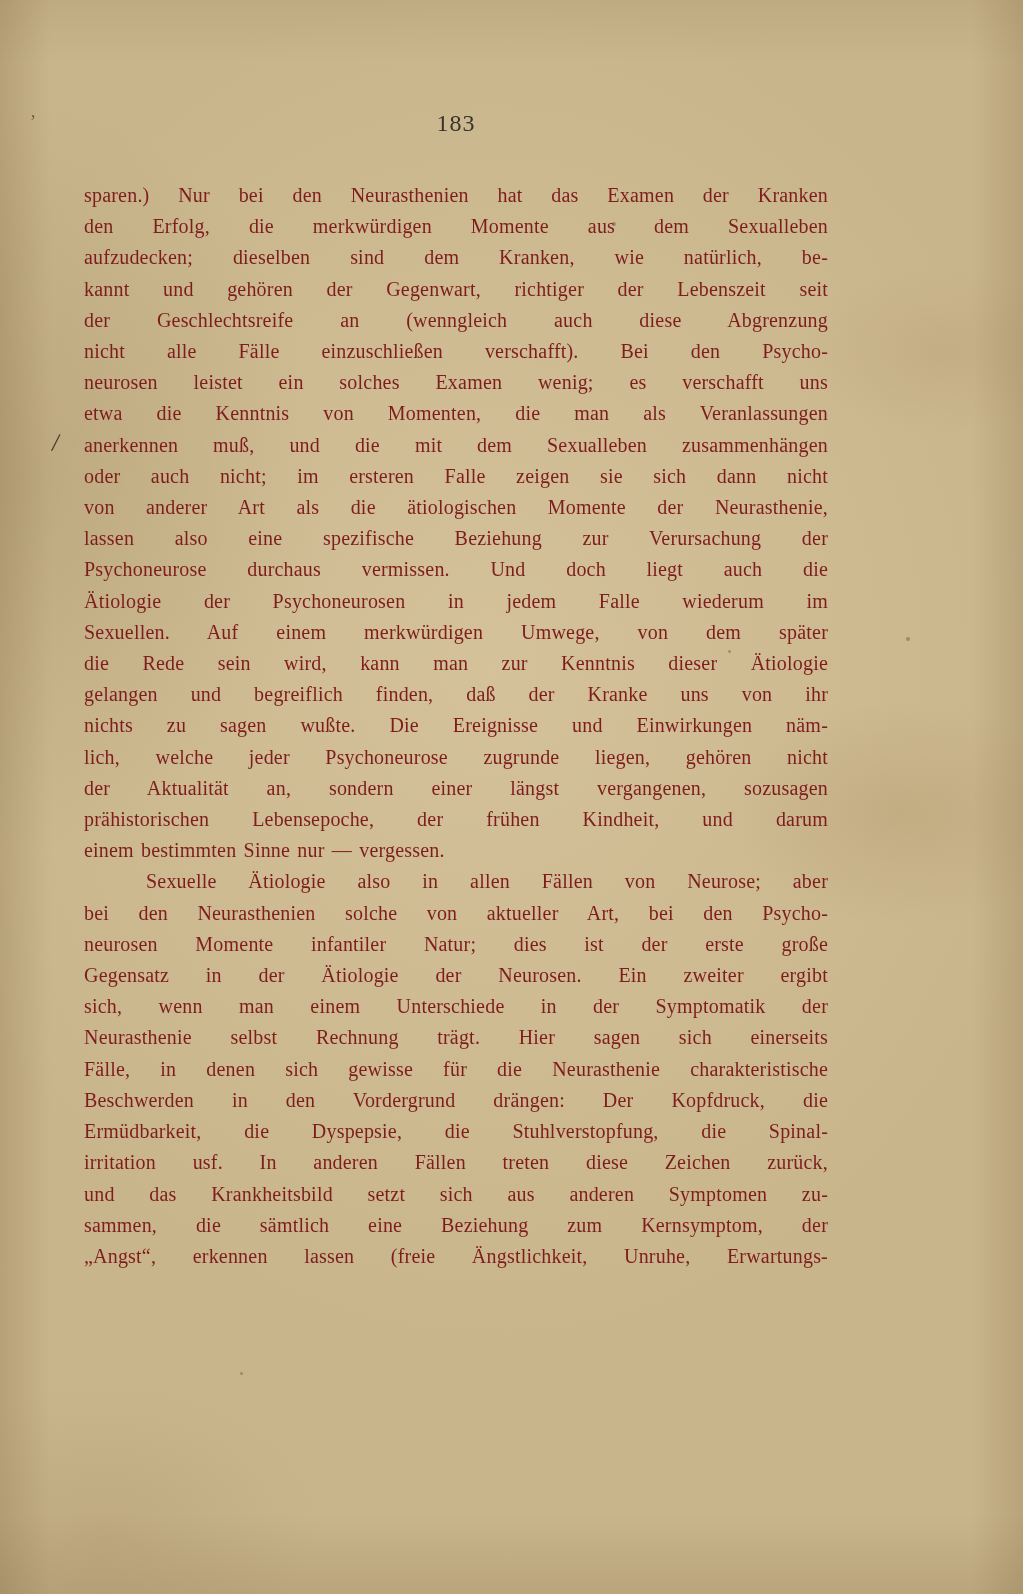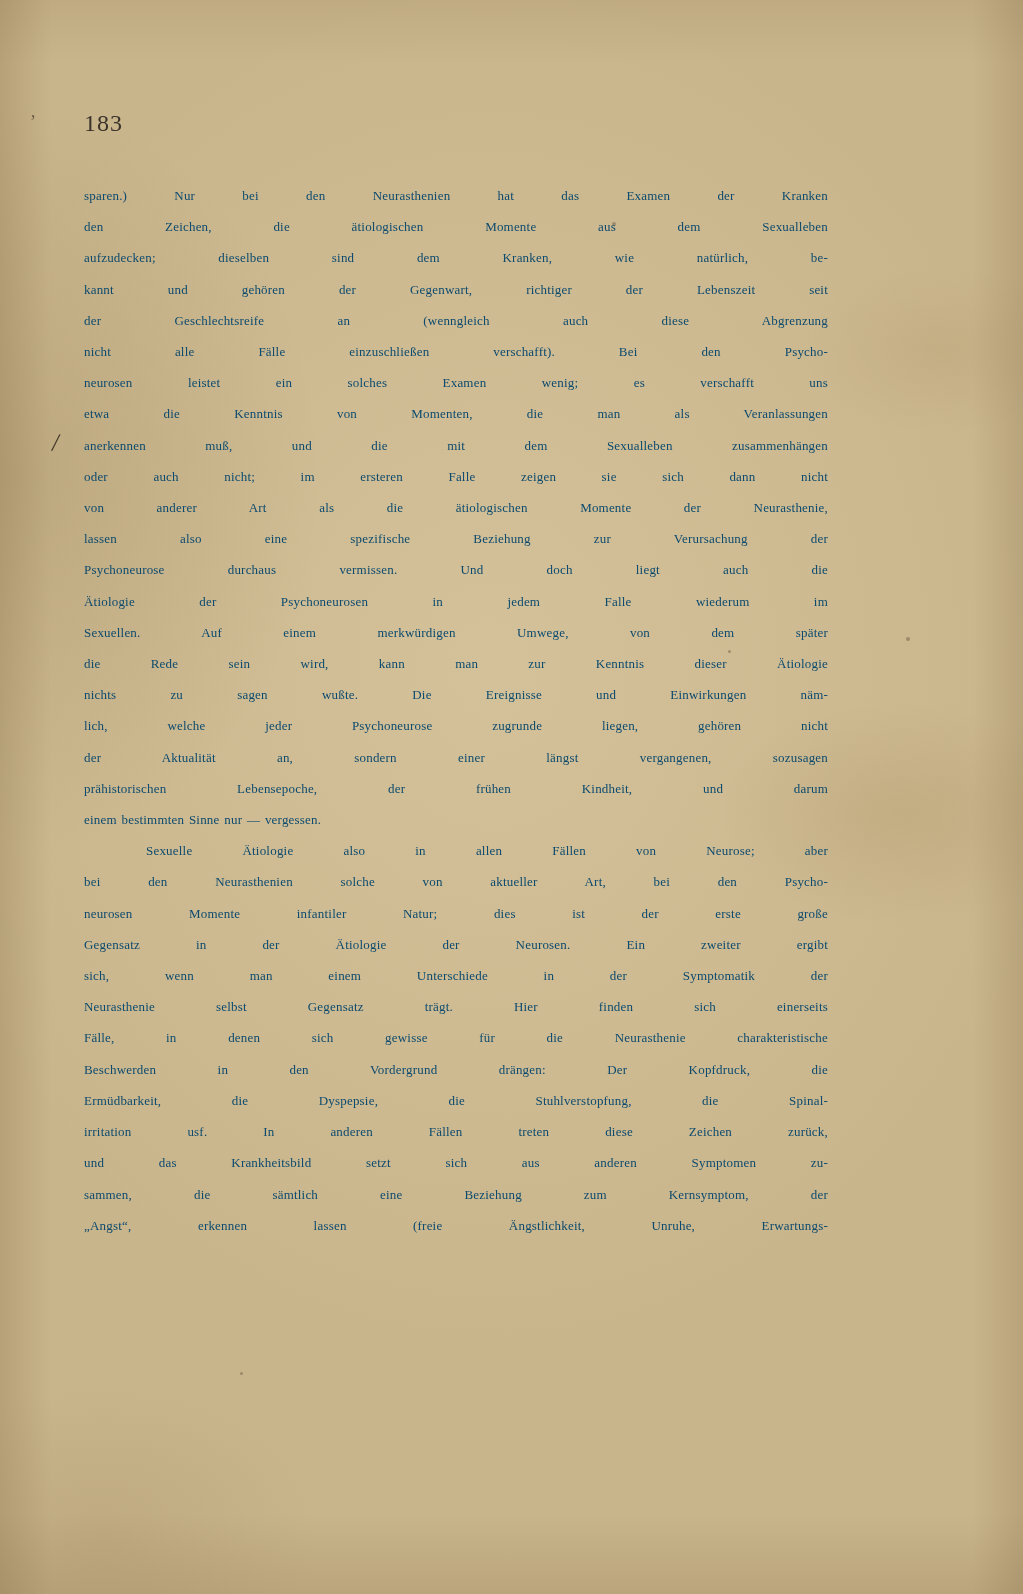--- a/index.html
+++ b/index.html
@@ -23,33 +23,33 @@
       radial-gradient(ellipse 760px 900px at 48% 42%, rgba(255,242,206,0.20), transparent 78%),
       linear-gradient(90deg, rgba(105,80,42,0.20), rgba(105,80,42,0) 5%, rgba(105,80,42,0) 95%, rgba(105,80,42,0.18)),
       linear-gradient(0deg, rgba(105,80,42,0.16), rgba(105,80,42,0) 5%, rgba(105,80,42,0) 96%, rgba(105,80,42,0.10)),
       #c9b58c;
   }
   .page-number {
     position: absolute;
     left: 84px;
     top: 110px;
     width: 744px;
-    text-align: left;
+    text-align: center;
     font-size: 24px;
     letter-spacing: 1px;
     color: #3a332b;
   }
   .text-block {
     position: absolute;
     left: 84px;
     top: 180px;
     width: 744px;
-    font-size: 13px;
+    font-size: 20px;
     line-height: 31.2px;
-    color: #0c4a6e;
+    color: #7f1d1d;
     letter-spacing: 0.2px;
     word-spacing: 0.10em;
   }
   .line {
     text-align: justify;
     text-align-last: justify;
     white-space: normal;
   }
   .line.last {
     text-align: left;
@@ -94,46 +94,47 @@
 
 <div class="speck" style="left:612px; top:222px; width:4px; height:4px;"></div>
 <div class="speck" style="left:906px; top:637px; width:4px; height:4px;"></div>
 <div class="speck" style="left:240px; top:1372px; width:3px; height:3px;"></div>
 <div class="speck" style="left:728px; top:650px; width:3px; height:3px;"></div>
 
 <div class="page-number">183</div>
 
 <div class="text-block" id="text-block">
     <div class="line">sparen.) Nur bei den Neurasthenien hat das Examen der Kranken</div>
-    <div class="line">den Zeichen, die ätiologischen Momente aus dem Sexualleben</div>
+    <div class="line">den Erfolg, die merkwürdigen Momente aus dem Sexualleben</div>
     <div class="line">aufzudecken; dieselben sind dem Kranken, wie natürlich, be-</div>
     <div class="line">kannt und gehören der Gegenwart, richtiger der Lebenszeit seit</div>
     <div class="line">der Geschlechtsreife an (wenngleich auch diese Abgrenzung</div>
     <div class="line">nicht alle Fälle einzuschließen verschafft). Bei den Psycho-</div>
     <div class="line">neurosen leistet ein solches Examen wenig; es verschafft uns</div>
     <div class="line">etwa die Kenntnis von Momenten, die man als Veranlassungen</div>
     <div class="line">anerkennen muß, und die mit dem Sexualleben zusammenhängen</div>
     <div class="line">oder auch nicht; im ersteren Falle zeigen sie sich dann nicht</div>
     <div class="line">von anderer Art als die ätiologischen Momente der Neurasthenie,</div>
     <div class="line">lassen also eine spezifische Beziehung zur Verursachung der</div>
     <div class="line">Psychoneurose durchaus vermissen. Und doch liegt auch die</div>
     <div class="line">Ätiologie der Psychoneurosen in jedem Falle wiederum im</div>
     <div class="line">Sexuellen. Auf einem merkwürdigen Umwege, von dem später</div>
     <div class="line">die Rede sein wird, kann man zur Kenntnis dieser Ätiologie</div>
+    <div class="line">gelangen und begreiflich finden, daß der Kranke uns von ihr</div>
     <div class="line">nichts zu sagen wußte. Die Ereignisse und Einwirkungen näm-</div>
     <div class="line">lich, welche jeder Psychoneurose zugrunde liegen, gehören nicht</div>
     <div class="line">der Aktualität an, sondern einer längst vergangenen, sozusagen</div>
     <div class="line">prähistorischen Lebensepoche, der frühen Kindheit, und darum</div>
     <div class="line last">einem bestimmten Sinne nur — vergessen.</div>
     <div class="line indent">Sexuelle Ätiologie also in allen Fällen von Neurose; aber</div>
     <div class="line">bei den Neurasthenien solche von aktueller Art, bei den Psycho-</div>
     <div class="line">neurosen Momente infantiler Natur; dies ist der erste große</div>
     <div class="line">Gegensatz in der Ätiologie der Neurosen. Ein zweiter ergibt</div>
     <div class="line">sich, wenn man einem Unterschiede in der Symptomatik der</div>
-    <div class="line">Neurasthenie selbst Gegensatz trägt. Hier finden sich einerseits</div>
+    <div class="line">Neurasthenie selbst Rechnung trägt. Hier sagen sich einerseits</div>
     <div class="line">Fälle, in denen sich gewisse für die Neurasthenie charakteristische</div>
     <div class="line">Beschwerden in den Vordergrund drängen: Der Kopfdruck, die</div>
     <div class="line">Ermüdbarkeit, die Dyspepsie, die Stuhlverstopfung, die Spinal-</div>
     <div class="line">irritation usf. In anderen Fällen treten diese Zeichen zurück,</div>
     <div class="line">und das Krankheitsbild setzt sich aus anderen Symptomen zu-</div>
     <div class="line">sammen, die sämtlich eine Beziehung zum Kernsymptom, der</div>
     <div class="line">„Angst“, erkennen lassen (freie Ängstlichkeit, Unruhe, Erwartungs-</div>
   </div>
 
 </body></html>

